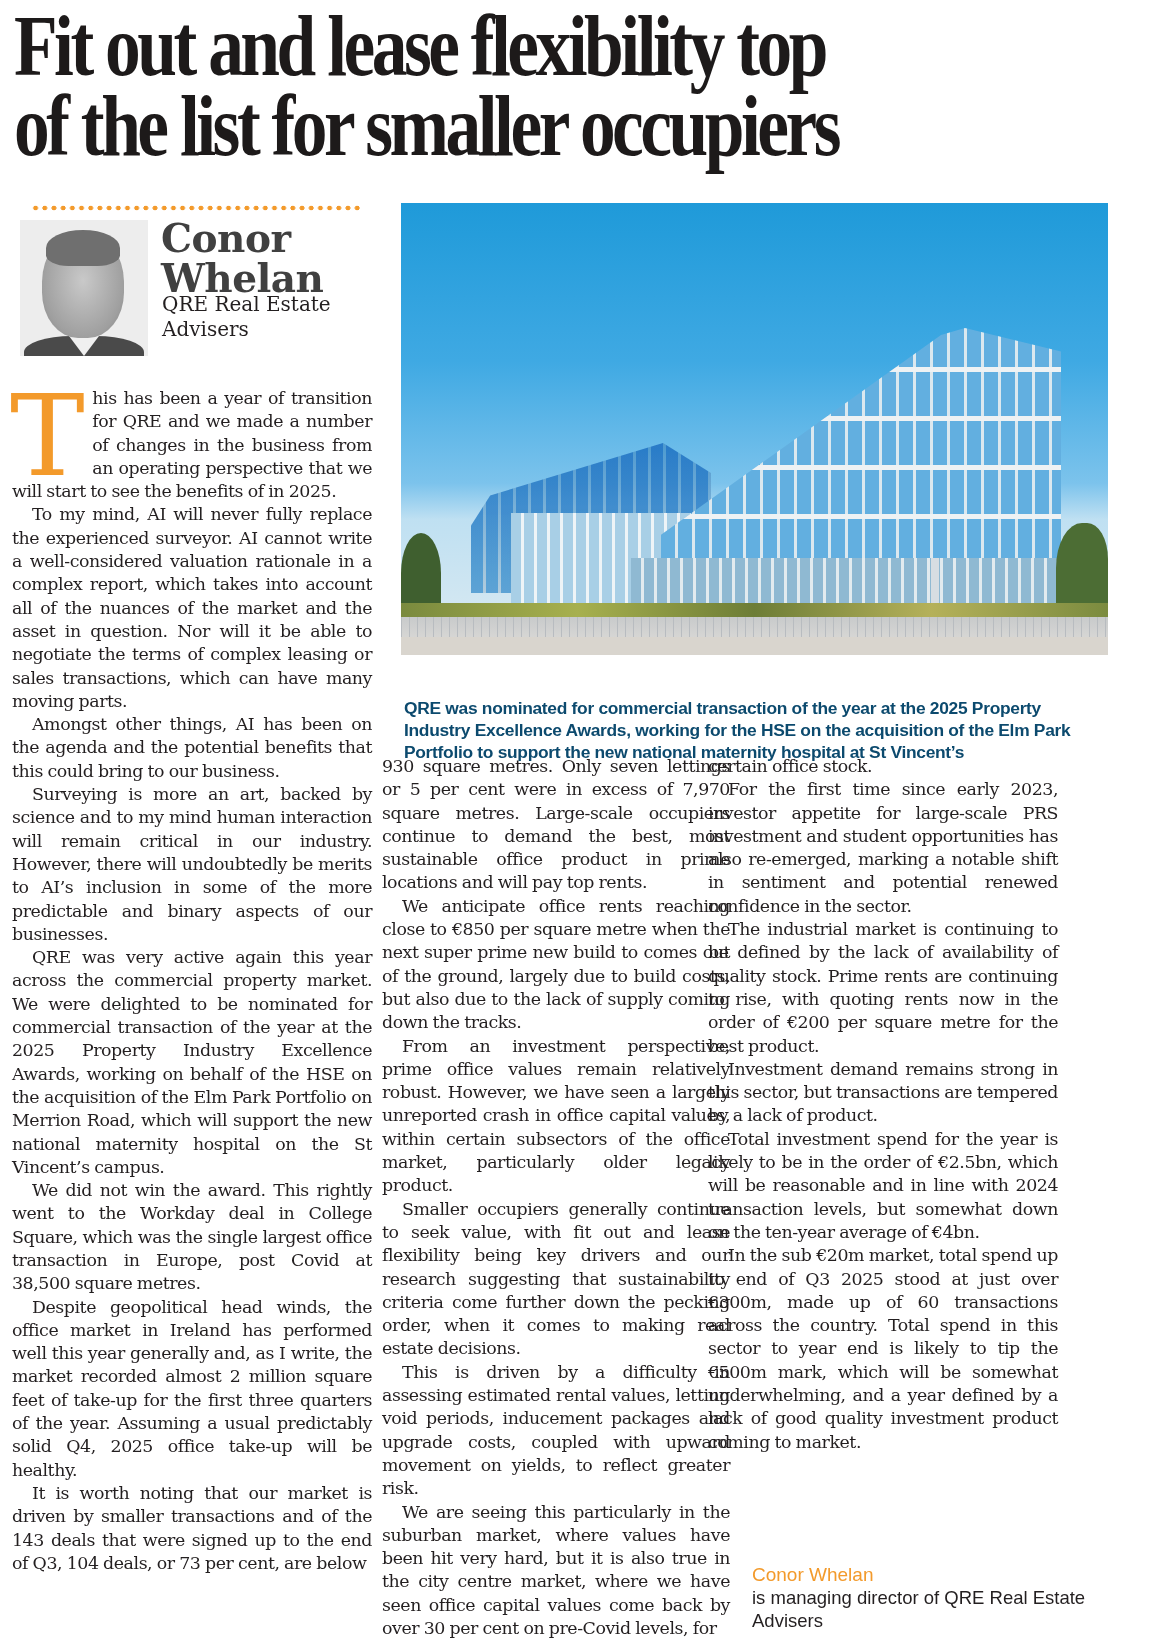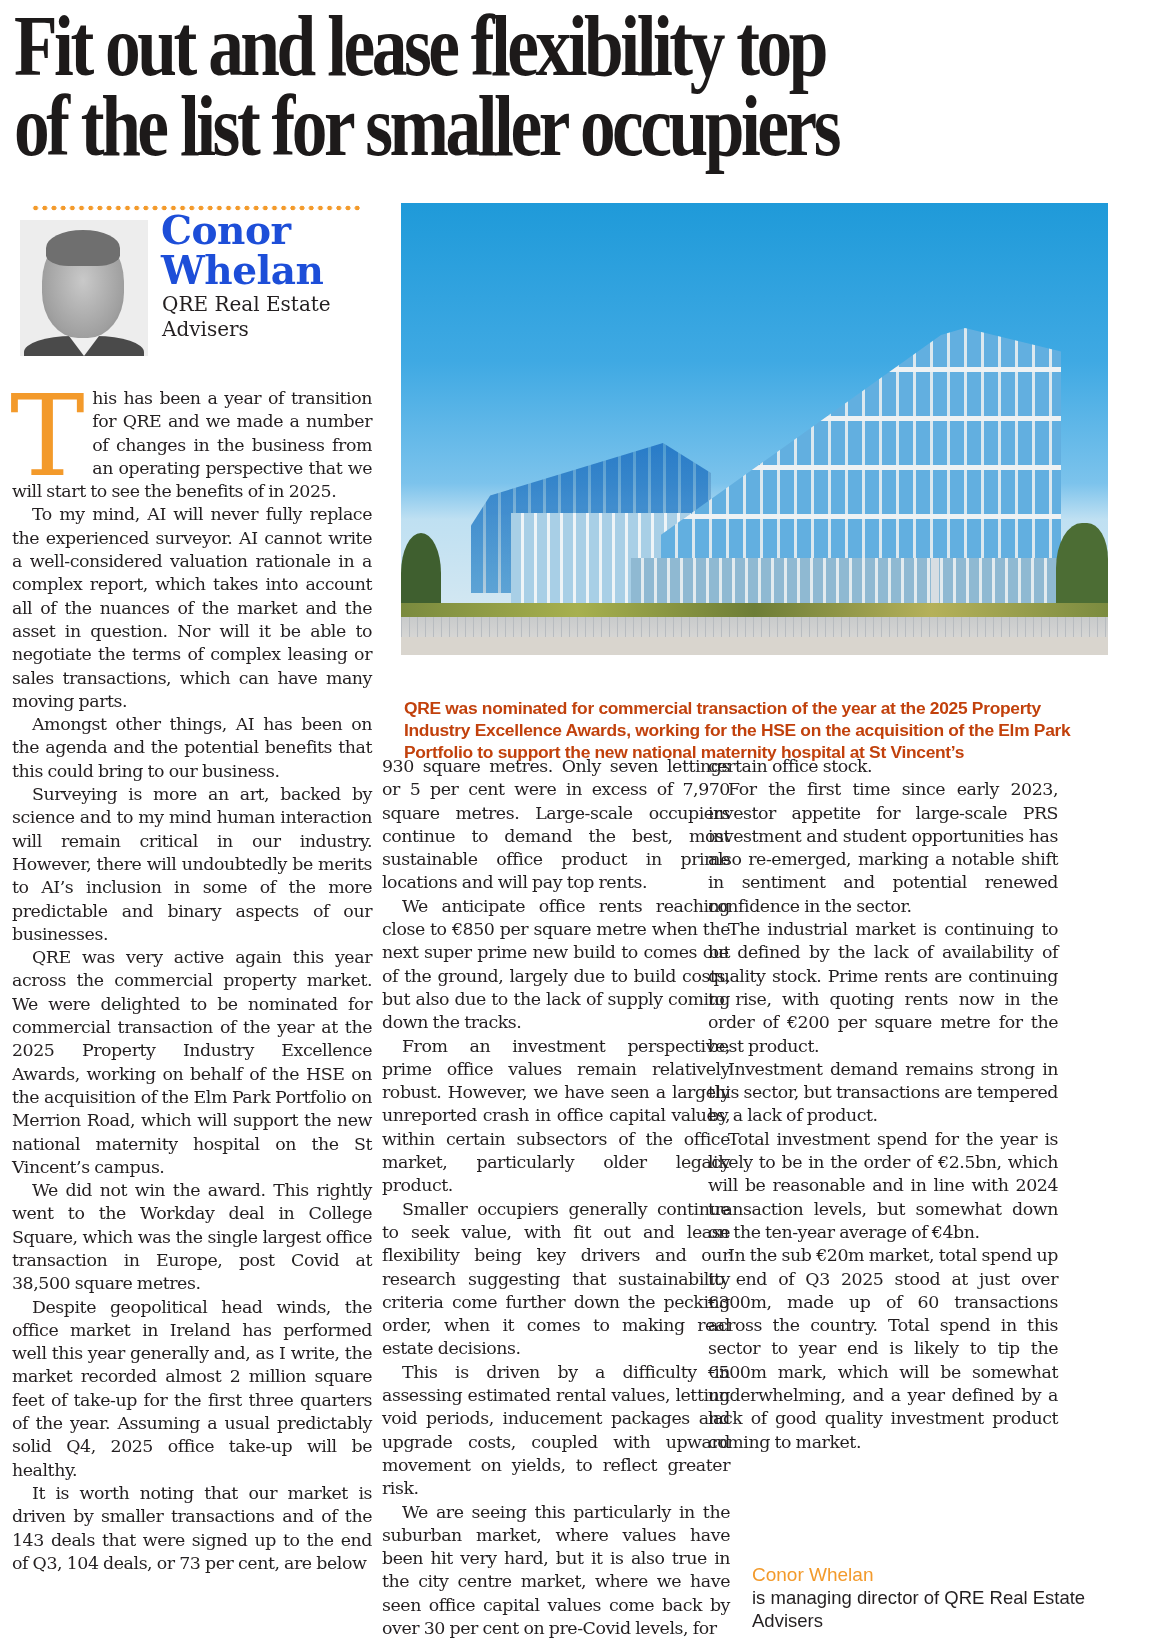--- a/index.html
+++ b/index.html
@@ -35,23 +35,23 @@
     .author-photo .suit {
       position: absolute; left: 4px; top: 116px; width: 120px; height: 40px;
       border-radius: 40% 40% 0 0; background: #4a4a4a;
     }
     .author-photo .collar {
       position: absolute; left: 46px; top: 112px; width: 36px; height: 24px; background: #f0f0f0;
       clip-path: polygon(0 0, 100% 0, 50% 100%);
     }
 
     .author-name {
-      position: absolute; left: 161px; top: 210px;
+      position: absolute; left: 161px; top: 218px;
       font-family: "DejaVu Serif", serif; font-weight: 700; font-size: 39px; line-height: 40px;
-      color: #1d4ed8; letter-spacing: -0.5px;
+      color: #404040; letter-spacing: -0.5px;
     }
     .author-name span { display: block; }
     .author-org {
       position: absolute; left: 162px; top: 292px;
       font-family: "DejaVu Serif", serif; font-size: 20px; line-height: 25px; color: #231f20;
     }
     .author-org span { display: block; }
 
     .photo {
       position: absolute; left: 401px; top: 203px; width: 707px; height: 452px; overflow: hidden;
@@ -88,21 +88,21 @@
     .photo .hedge { position: absolute; left: 0; top: 400px; width: 707px; height: 14px; background: linear-gradient(90deg, #7a8a3e, #a7b04e, #6d7d36, #b5b15a, #7b8b3f); }
     .photo .fence {
       position: absolute; left: 0; top: 414px; width: 707px; height: 20px;
       background: repeating-linear-gradient(90deg, #b8bcc0 0 1px, transparent 1px 8px), linear-gradient(#c8cacb, #d6d6d4);
     }
     .photo .road { position: absolute; left: 0; top: 434px; width: 707px; height: 18px; background: #d9d5ce; }
 
     .caption {
       position: absolute; left: 404px; top: 697px; width: 700px;
       font-family: "Liberation Sans", "DejaVu Sans", sans-serif; font-weight: 700; font-size: 17.4px; line-height: 22px;
-      color: #c2410c; letter-spacing: -0.3px;
+      color: #0c4a6e; letter-spacing: -0.3px;
     }
 
     .col {
       position: absolute; font-family: "DejaVu Serif", serif; font-size: 17.4px; line-height: 23.3px;
       color: #231f20; text-align: justify; letter-spacing: -0.45px; word-spacing: -0.5px;
     }
     .col p { text-indent: 20px; hyphens: manual; }
     .col p.noindent { text-indent: 0; }
     .col1 { left: 12px; top: 387px; width: 360px; }
     .col2 { left: 382px; top: 755px; width: 348px; }

